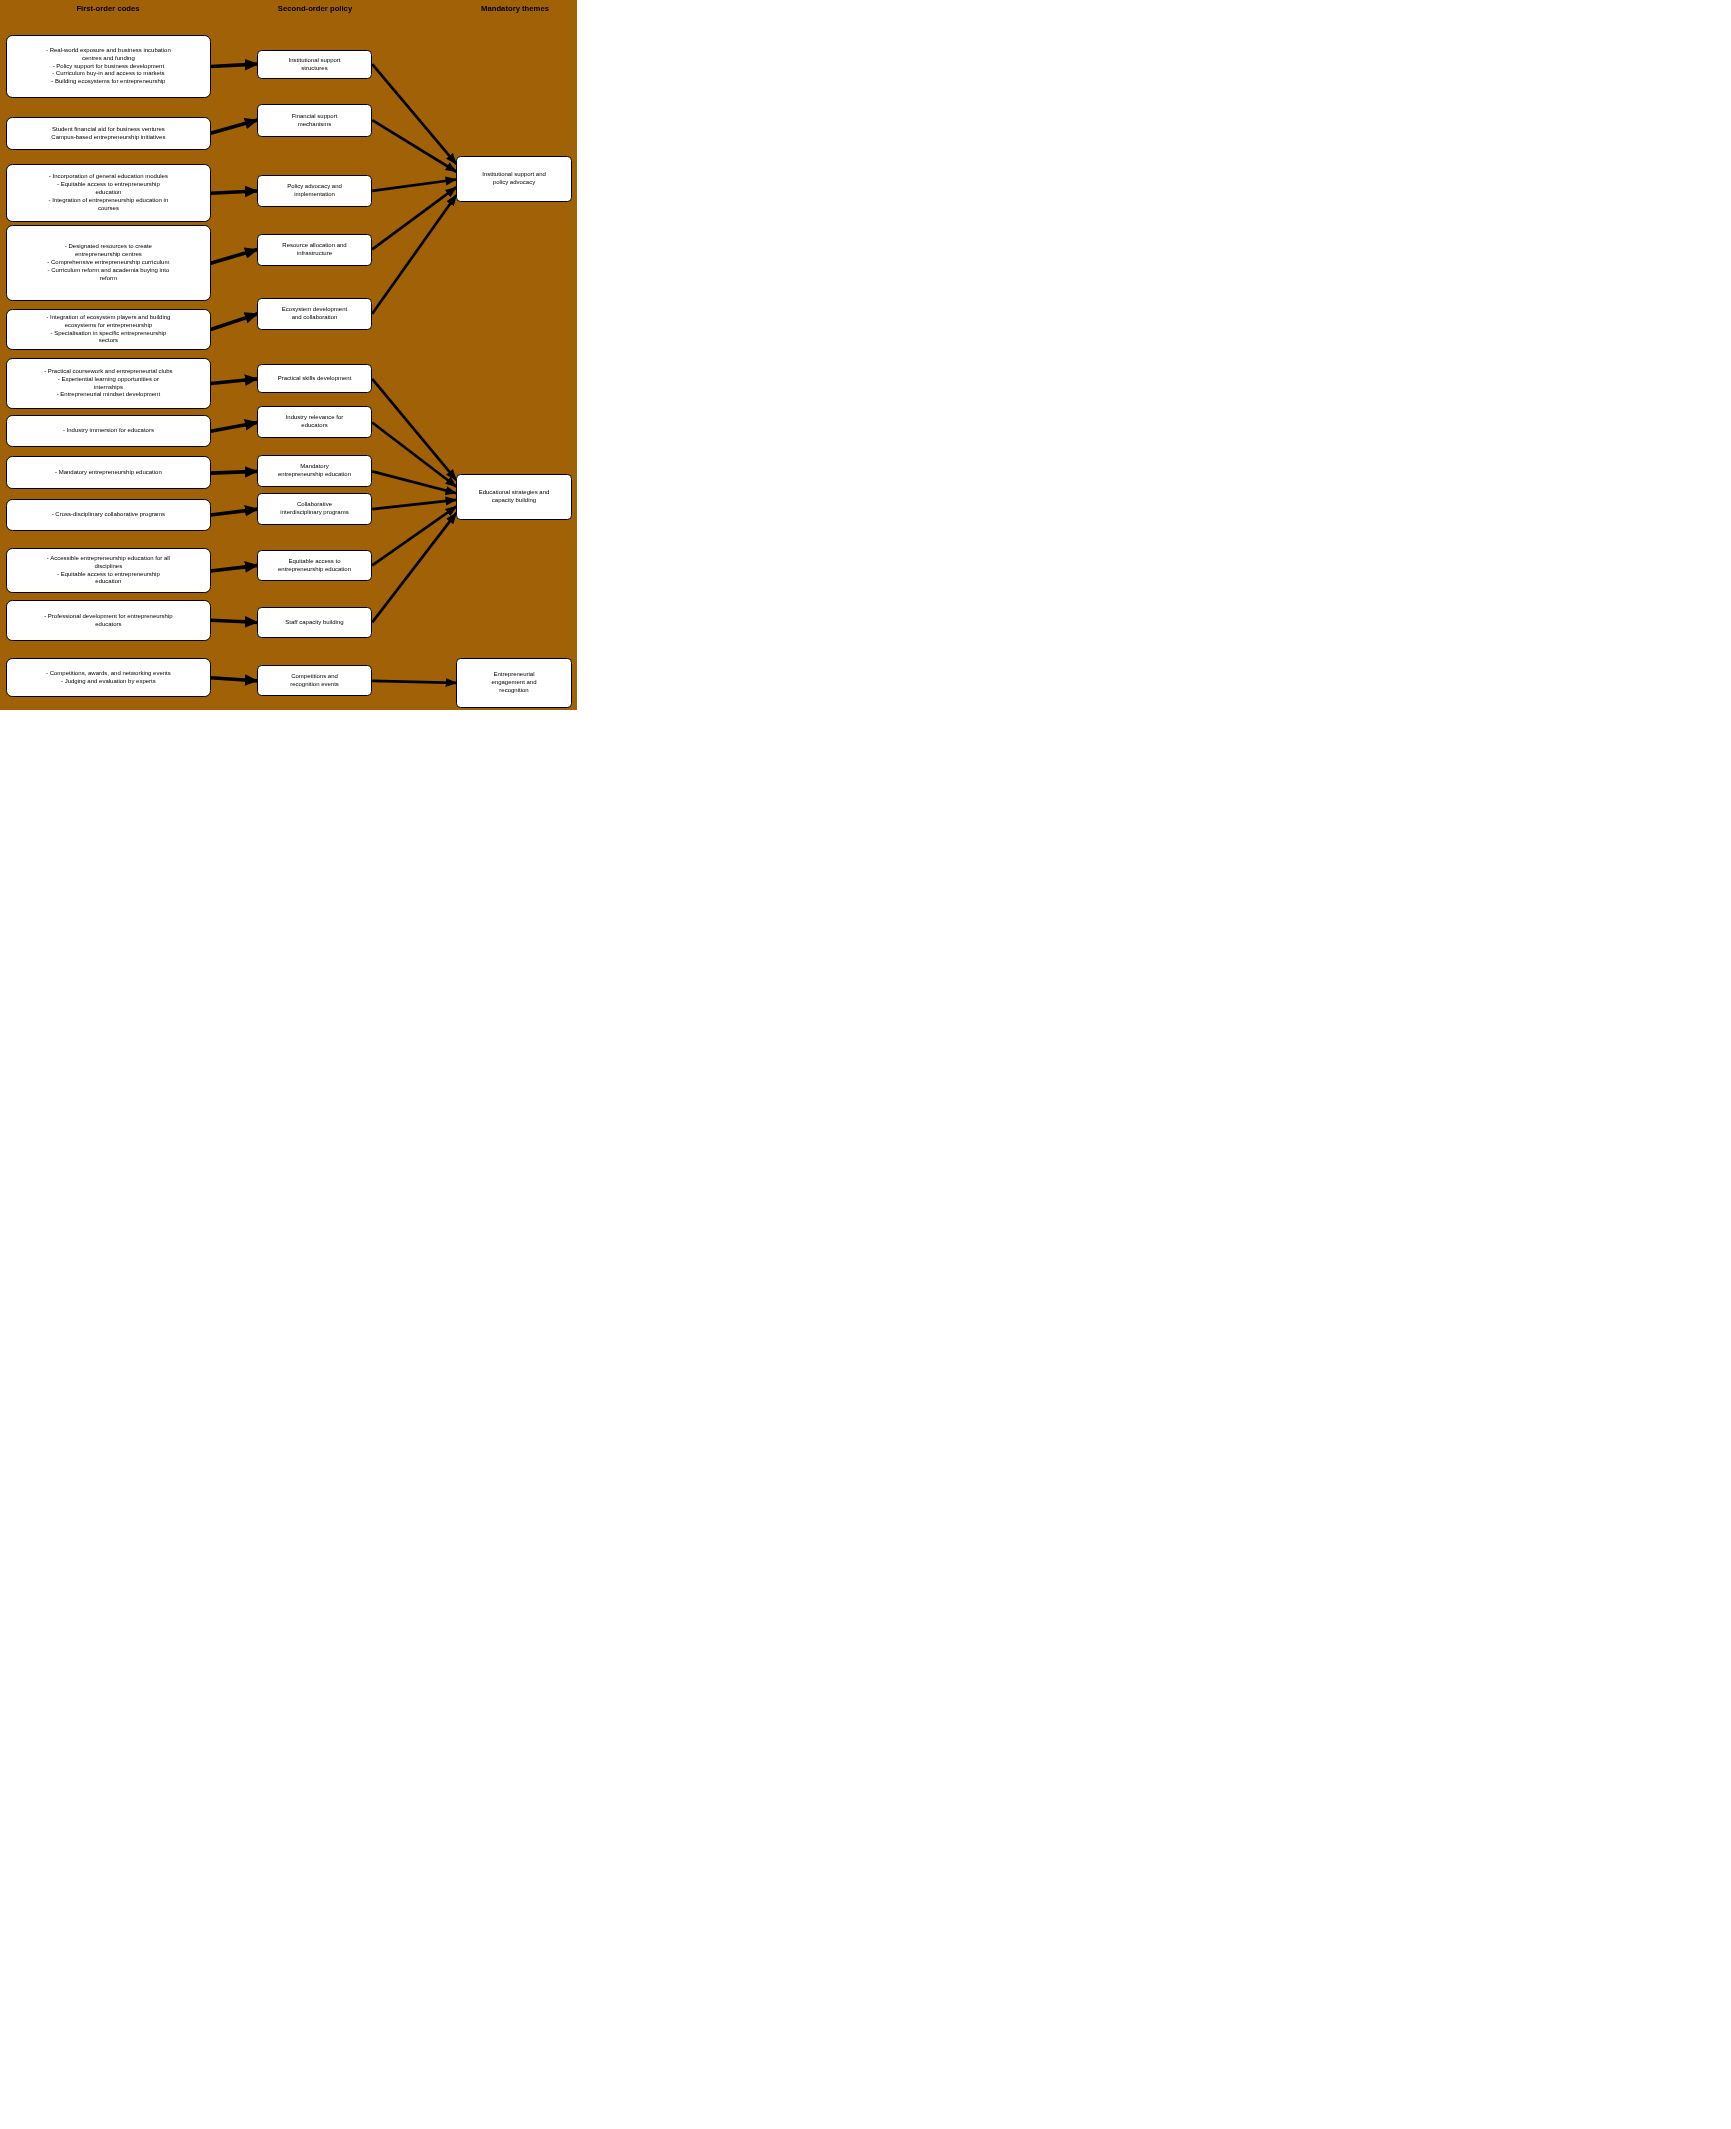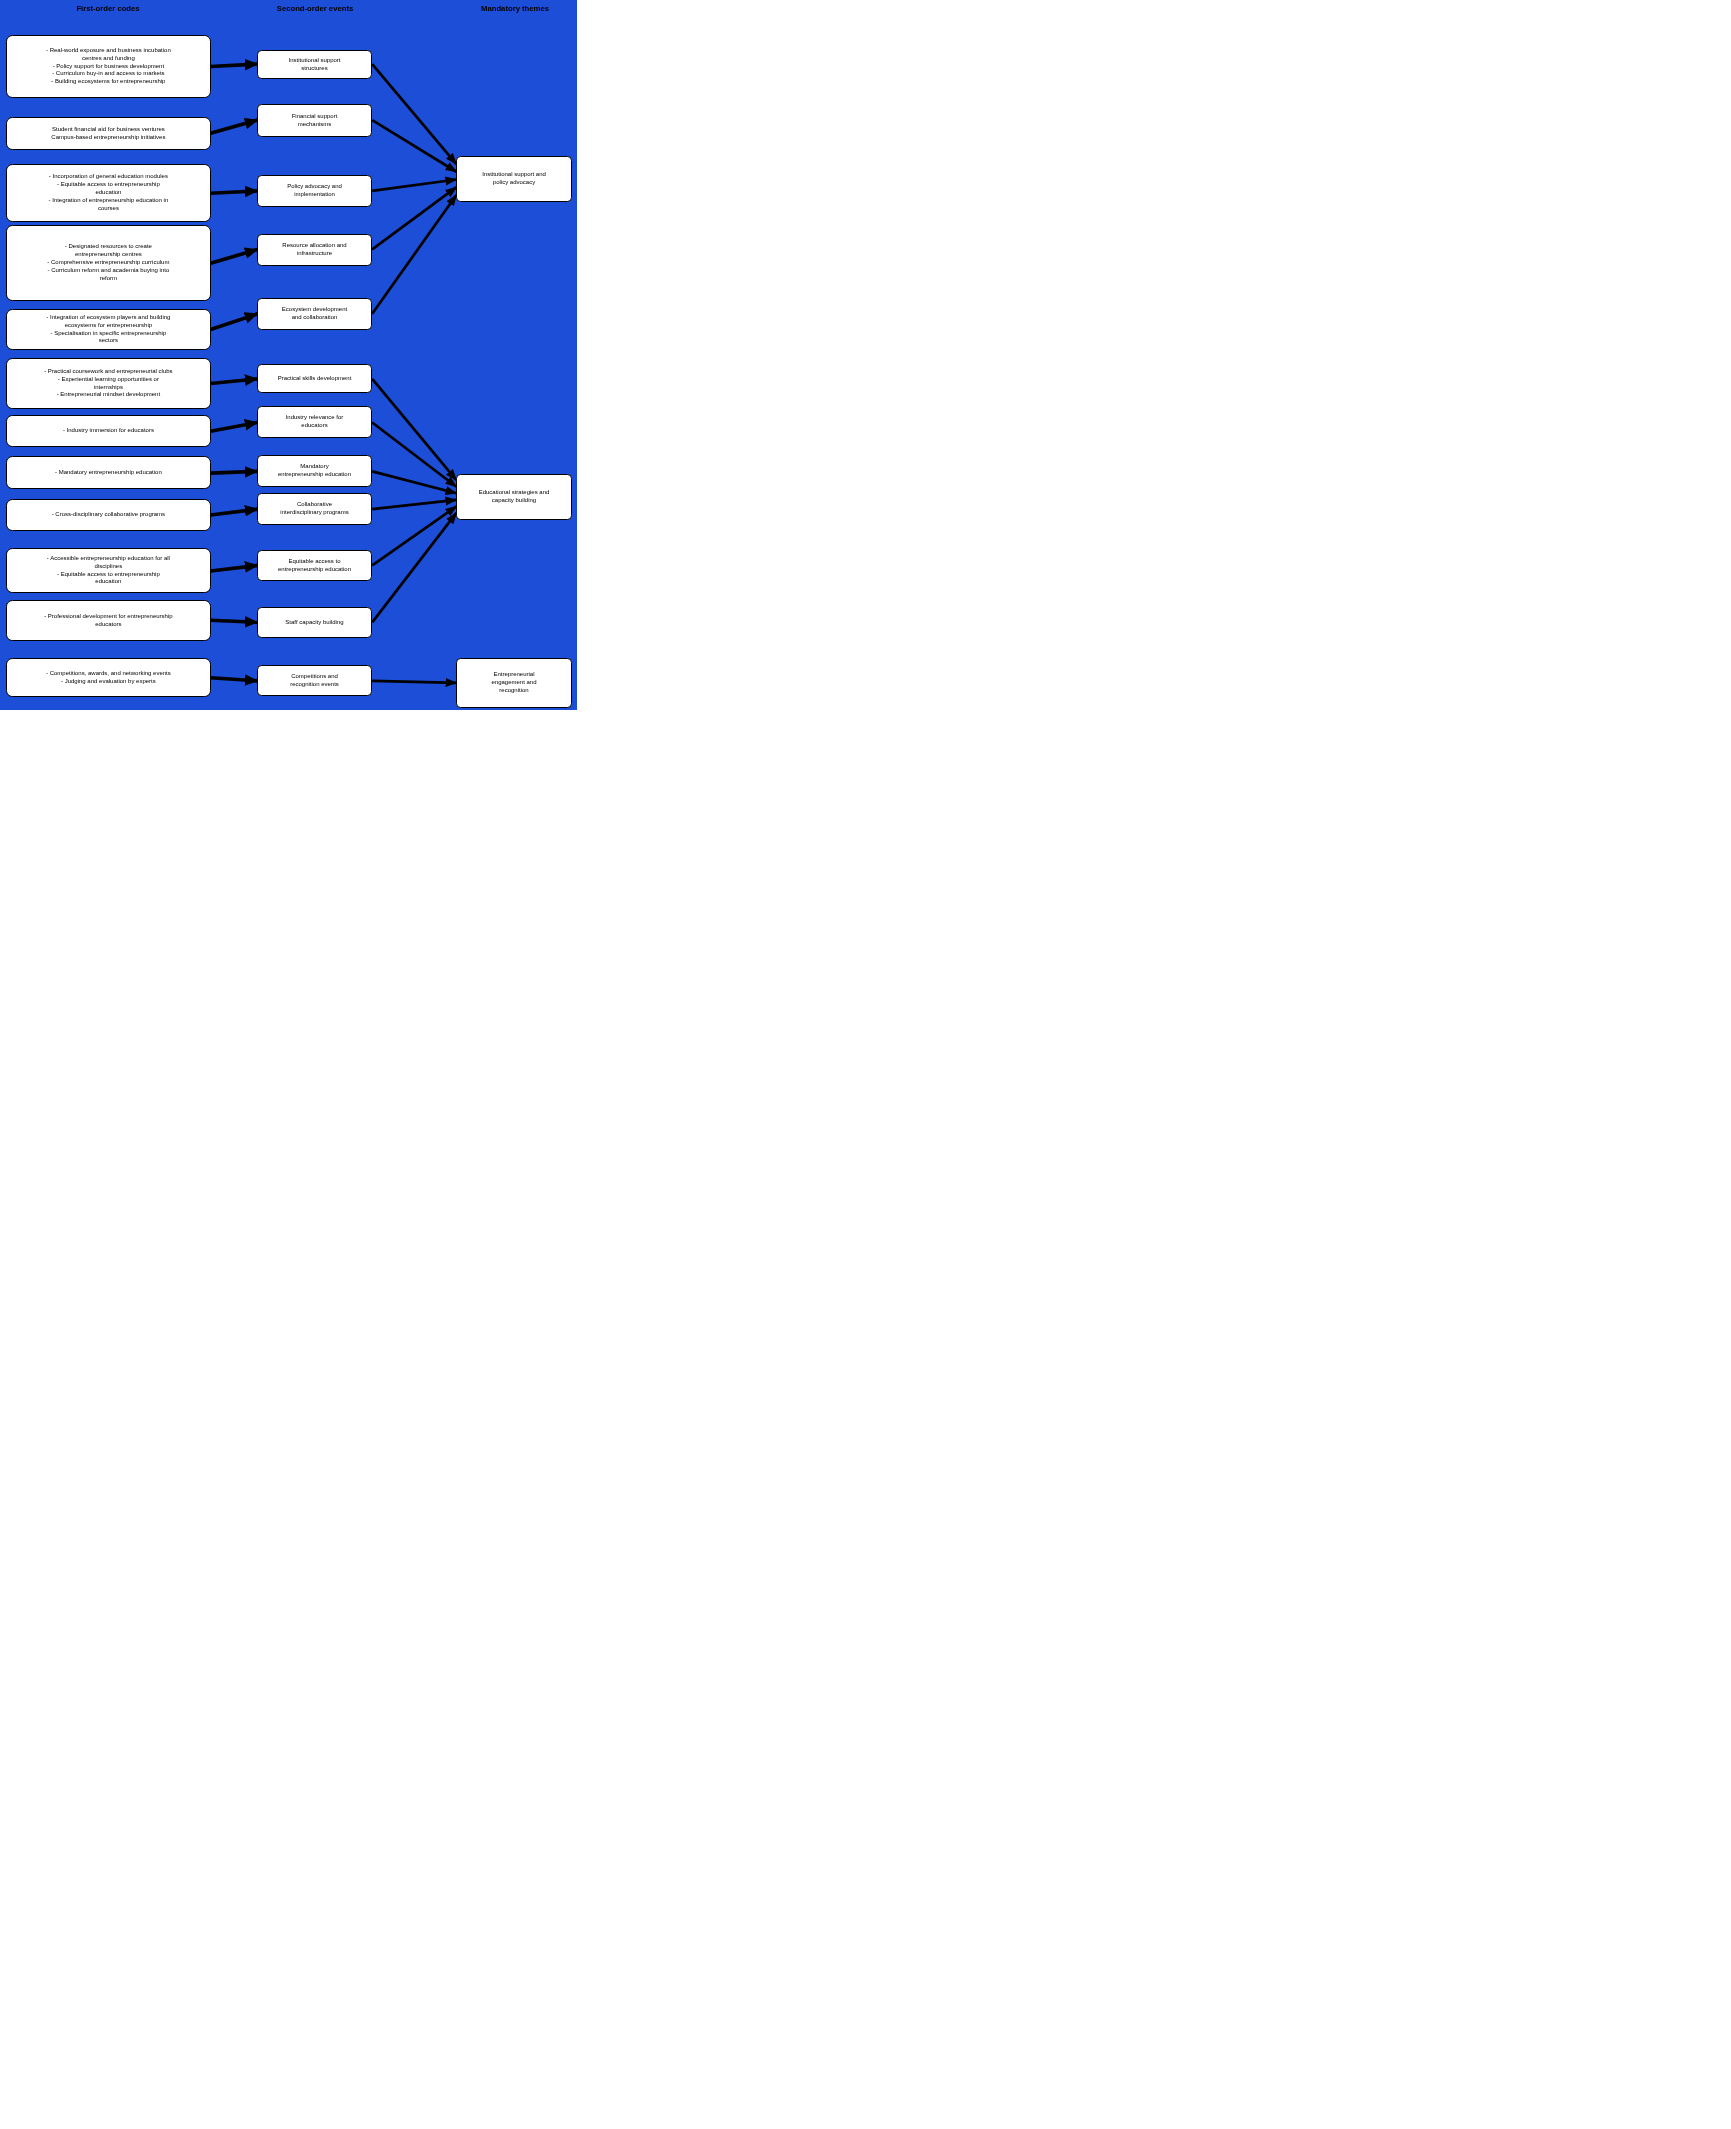--- a/index.html
+++ b/index.html
@@ -1,20 +1,20 @@
 <!DOCTYPE html>
 <html style="font-size:7.2px"><head>
 <meta charset="utf-8">
 <style>
   html,body{margin:0;padding:0;background:#ffffff;}
   #canvas{
     position:relative;
     width:577px;
     height:710px;
-    background:#1d4ed8;
+    background:#a16207;
     font-family:"Liberation Sans", sans-serif;
     color:#000000;
     overflow:hidden;
   }
   .col-header{
     position:absolute;
     top:3.6px;
     transform:translateX(-50%);
     font-weight:bold;
     font-size:7.7px;
@@ -116,21 +116,21 @@
       <line x1="827" y1="841.5" x2="1014" y2="1066.5714285714287" class="conn thin" marker-end="url(#ah-thin)"></line>
       <line x1="827" y1="938.5" x2="1014" y2="1081.142857142857" class="conn thin" marker-end="url(#ah-thin)"></line>
       <line x1="827" y1="1047" x2="1014" y2="1095.7142857142858" class="conn thin" marker-end="url(#ah-thin)"></line>
       <line x1="827" y1="1131" x2="1014" y2="1110.2857142857142" class="conn thin" marker-end="url(#ah-thin)"></line>
       <line x1="827" y1="1256" x2="1014" y2="1124.857142857143" class="conn thin" marker-end="url(#ah-thin)"></line>
       <line x1="827" y1="1382.5" x2="1014" y2="1139.4285714285713" class="conn thin" marker-end="url(#ah-thin)"></line>
       <line x1="827" y1="1512.5" x2="1014" y2="1517" class="conn thin" marker-end="url(#ah-thin)"></line>
     </svg>
 
   <div class="col-header" id="h1">First-order codes</div>
-  <div class="col-header" id="h2">Second-order events</div>
+  <div class="col-header" id="h2">Second-order policy</div>
   <div class="col-header" id="h3">Mandatory themes</div>
 
   <div class="box left" id="L1">
       <span class="txt">- Real-world exposure and business incubation
 centres and funding
 - Policy support for business development
 - Curriculum buy-in and access to markets
 - Building ecosystems for entrepreneurship</span>
     </div>
   <div class="box left" id="L2">

